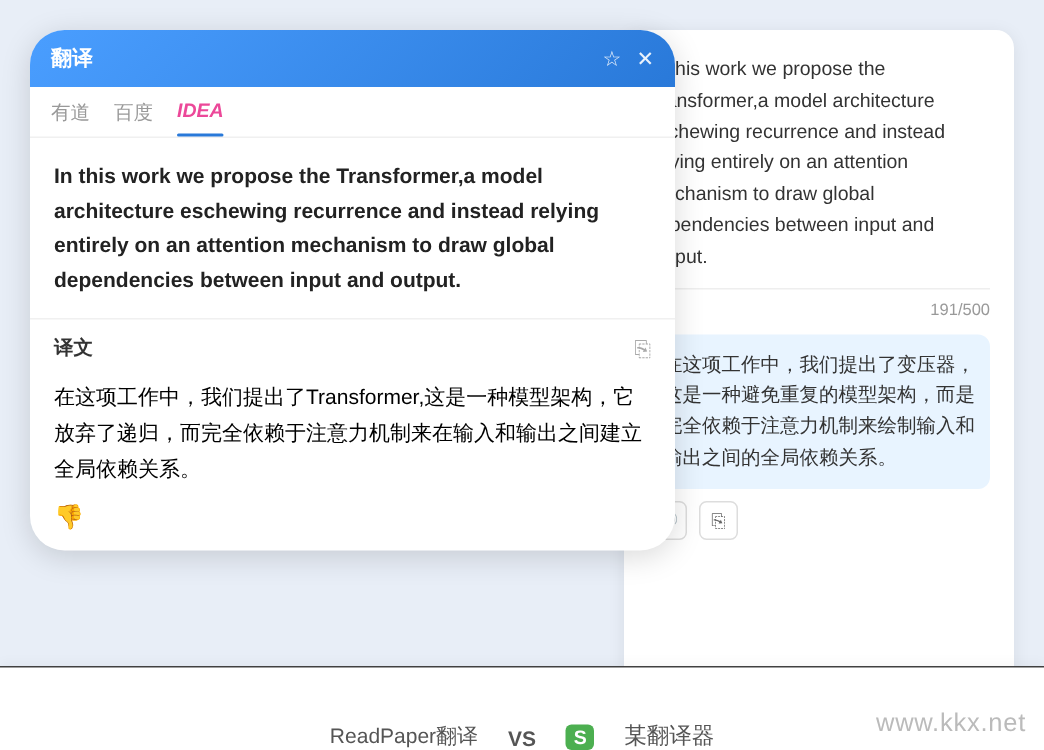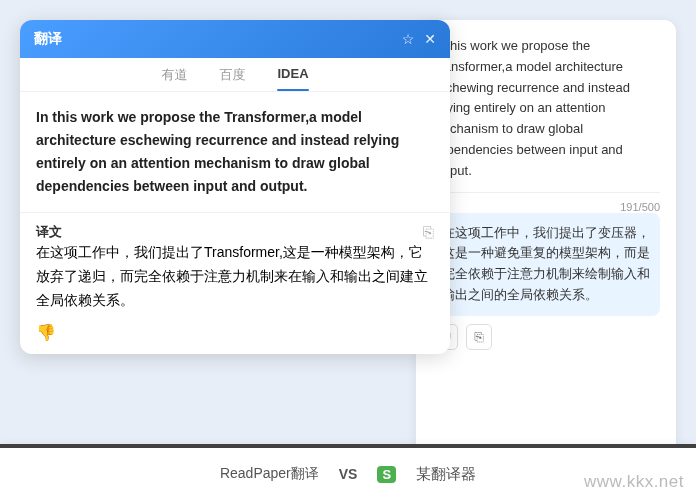--- a/index.html
+++ b/index.html
@@ -32,20 +32,21 @@
       line-height: 1.6;
       border-bottom: 1px solid #eee;
       padding-bottom: 10px;
       margin-bottom: 8px;
     }
 
     .right-panel .char-count {
       font-size: 11px;
       color: #999;
       text-align: right;
+      margin-bottom: 10px;
     }
 
     .right-panel .translated-box {
       background: #e8f4ff;
       border-radius: 8px;
       padding: 10px;
       font-size: 13px;
       color: #333;
       line-height: 1.6;
       margin-bottom: 8px;
@@ -71,21 +72,21 @@
       color: #666;
     }
 
     
     .translation-card {
       position: absolute;
       left: 20px;
       top: 20px;
       width: 430px;
       background: #fff;
-      border-radius: 12px;
+      border-radius: 23px;
       box-shadow: 0 4px 20px rgba(0,0,0,0.15);
       overflow: hidden;
     }
 
     
     .card-header {
       background: linear-gradient(135deg, #4a9eff, #2979d9);
       padding: 10px 14px;
       display: flex;
       align-items: center;
@@ -109,35 +110,35 @@
       font-size: 14px;
       cursor: pointer;
       opacity: 0.9;
     }
 
     
     .card-tabs {
       display: flex;
       padding: 8px 14px 0;
       border-bottom: 1px solid #f0f0f0;
-      gap: 32px;
-      justify-content: center;
+      gap: 16px;
     }
 
     .card-tabs .tab {
       font-size: 13px;
       color: #999;
       padding-bottom: 7px;
       cursor: pointer;
       position: relative;
     }
 
     .card-tabs .tab.active {
-      color: #404040;
-      font-weight: bold;
+      color: #ec4899;
+      font-weight: bold;
+      font-style: italic;
     }
 
     .card-tabs .tab.active::after {
       content: '';
       position: absolute;
       bottom: 0;
       left: 0;
       right: 0;
       height: 2px;
       background: #2979d9;
@@ -159,21 +160,21 @@
 
     
     .translation-area {
       padding: 10px 16px 12px;
     }
 
     .translation-area .trans-header {
       display: flex;
       align-items: center;
       justify-content: space-between;
-      margin-bottom: 0;
+      margin-bottom: 12px;
     }
 
     .translation-area .trans-label {
       font-size: 13px;
       color: #333;
       font-weight: bold;
     }
 
     .translation-area .copy-icon {
       color: #aaa;
@@ -196,24 +197,24 @@
 
     
     .bottom-bar {
       position: absolute;
       bottom: 0;
       left: 0;
       right: 0;
       height: 56px;
       background: #fff;
       display: flex;
-      align-items: center;
+      align-items: flex-end;
       justify-content: center;
       gap: 20px;
-      border-top: 4px solid #404040;
+      border-top: 1px solid #404040;
       box-shadow: 0 -2px 8px rgba(0,0,0,0.04);
     }
 
     .bottom-bar .brand-left {
       font-size: 14px;
       color: #555;
       font-weight: 500;
     }
 
     .bottom-bar .vs-badge {

